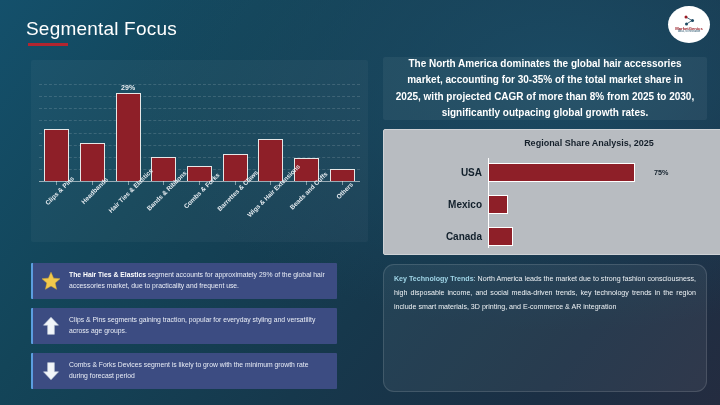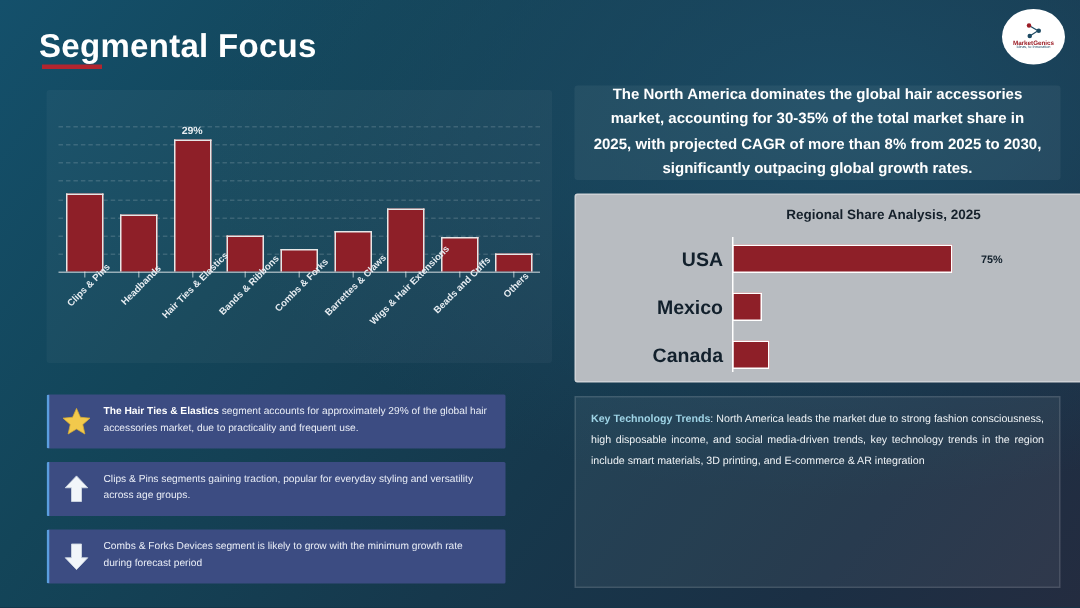--- a/index.html
+++ b/index.html
@@ -13,21 +13,21 @@
   .slide {
     position: absolute; inset: 0;
     background:
       radial-gradient(ellipse at 78% 18%, #1b4a63 0%, rgba(27,74,99,0) 55%),
       linear-gradient(128deg, #14506b 0%, #134559 28%, #16384c 58%, #1b2f44 82%, #242c40 100%);
   }
 
   
   .title {
     position: absolute; left: 26px; top: 18px;
-    font-size: 22px; font-weight: bold; color: #ffffff;
+    font-size: 19px; font-weight: normal; color: #ffffff;
     letter-spacing: .2px;
   }
   .title-rule {
     position: absolute; left: 28px; top: 43px;
     width: 40px; height: 3px; background: #b3252f;
   }
   .logo {
     position: absolute; right: 10px; top: 6px;
     width: 42px; height: 37px; border-radius: 50%;
     background: #ffffff;
@@ -151,42 +151,42 @@
   }
   .hbars {
     position: absolute; left: 0; top: 26px; width: 100%; height: 96px;
   }
   .hrow {
     display: flex; align-items: center;
     height: 32px;
   }
   .hlabel {
     width: 104px; text-align: right; padding-right: 6px;
-    font-size: 13px; font-weight: bold; color: #12202c;
+    font-size: 10px; font-weight: bold; color: #12202c;
   }
   .haxis {
     position: absolute; left: 104px; top: 2px; bottom: 4px;
     width: 1px; background: #ffffff;
   }
   .hbar {
     height: 19px; background: #8E1F28;
     border: 1px solid #ffffff;
     flex: 0 0 auto;
   }
   .hvalue {
     font-size: 7.2px; font-weight: bold; color: #12202c;
     margin-left: 19px; white-space: nowrap;
   }
 
   .trend-box {
     position: absolute; left: 383px; top: 264px;
     width: 324px; height: 128px;
     background: rgba(255,255,255,0.06);
     border: 1px solid rgba(255,255,255,0.13);
-    border-radius: 0;
+    border-radius: 11px;
     padding: 8px 10px;
   }
   .trend-para {
     font-size: 7.1px; line-height: 1.95; color: #eef2f5;
     text-align: justify;
   }
   .trend-para + .trend-para { margin-top: 1px; }
   .trend-key { font-weight: bold; color: #9fd4e6; }
 </style>
 </head>

